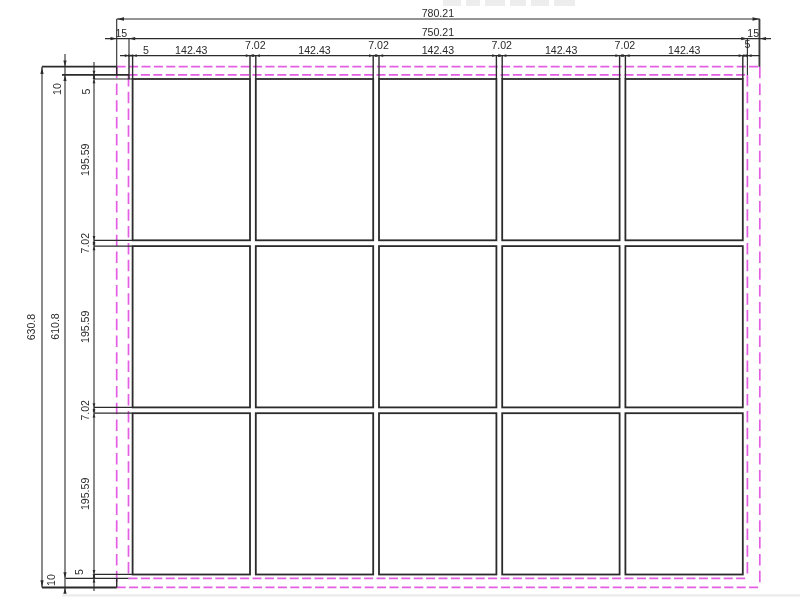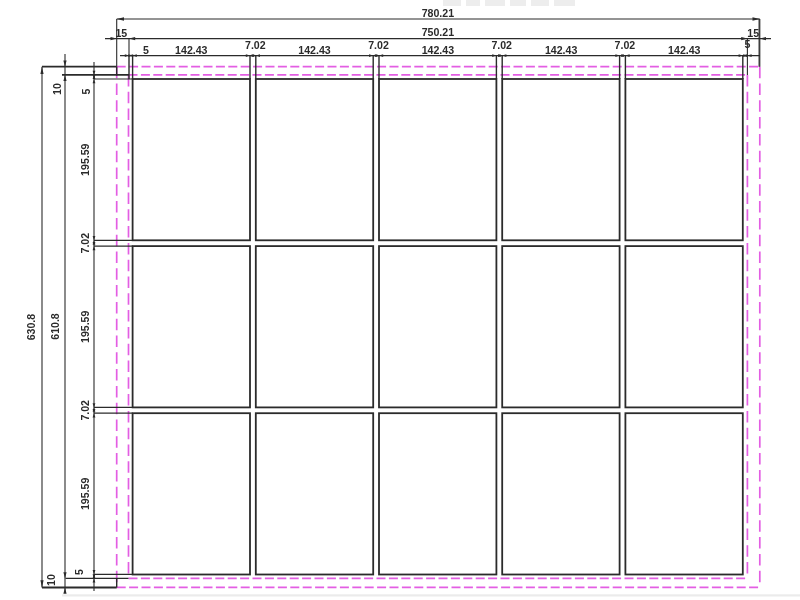--- a/index.html
+++ b/index.html
@@ -1,16 +1,16 @@
 <!DOCTYPE html>
 <html><head>
 <meta charset="utf-8">
 <style>
   html,body{margin:0;padding:0;background:#ffffff;}
-  .wrap{width:800px;height:600px;position:relative;overflow:hidden;background:#eab308;font-weight:bold;}
+  .wrap{width:800px;height:600px;position:relative;overflow:hidden;background:#eab308;}
   svg{display:block;}
   text{font-family:"Liberation Sans", sans-serif;fill:#2b2b2b;}
 </style>
 </head>
 <body>
 <div class="wrap">
 <svg width="800" height="600" viewBox="0 0 800 600">
 
   <rect x="0" y="0" width="800" height="600" fill="#ffffff"></rect>
 

